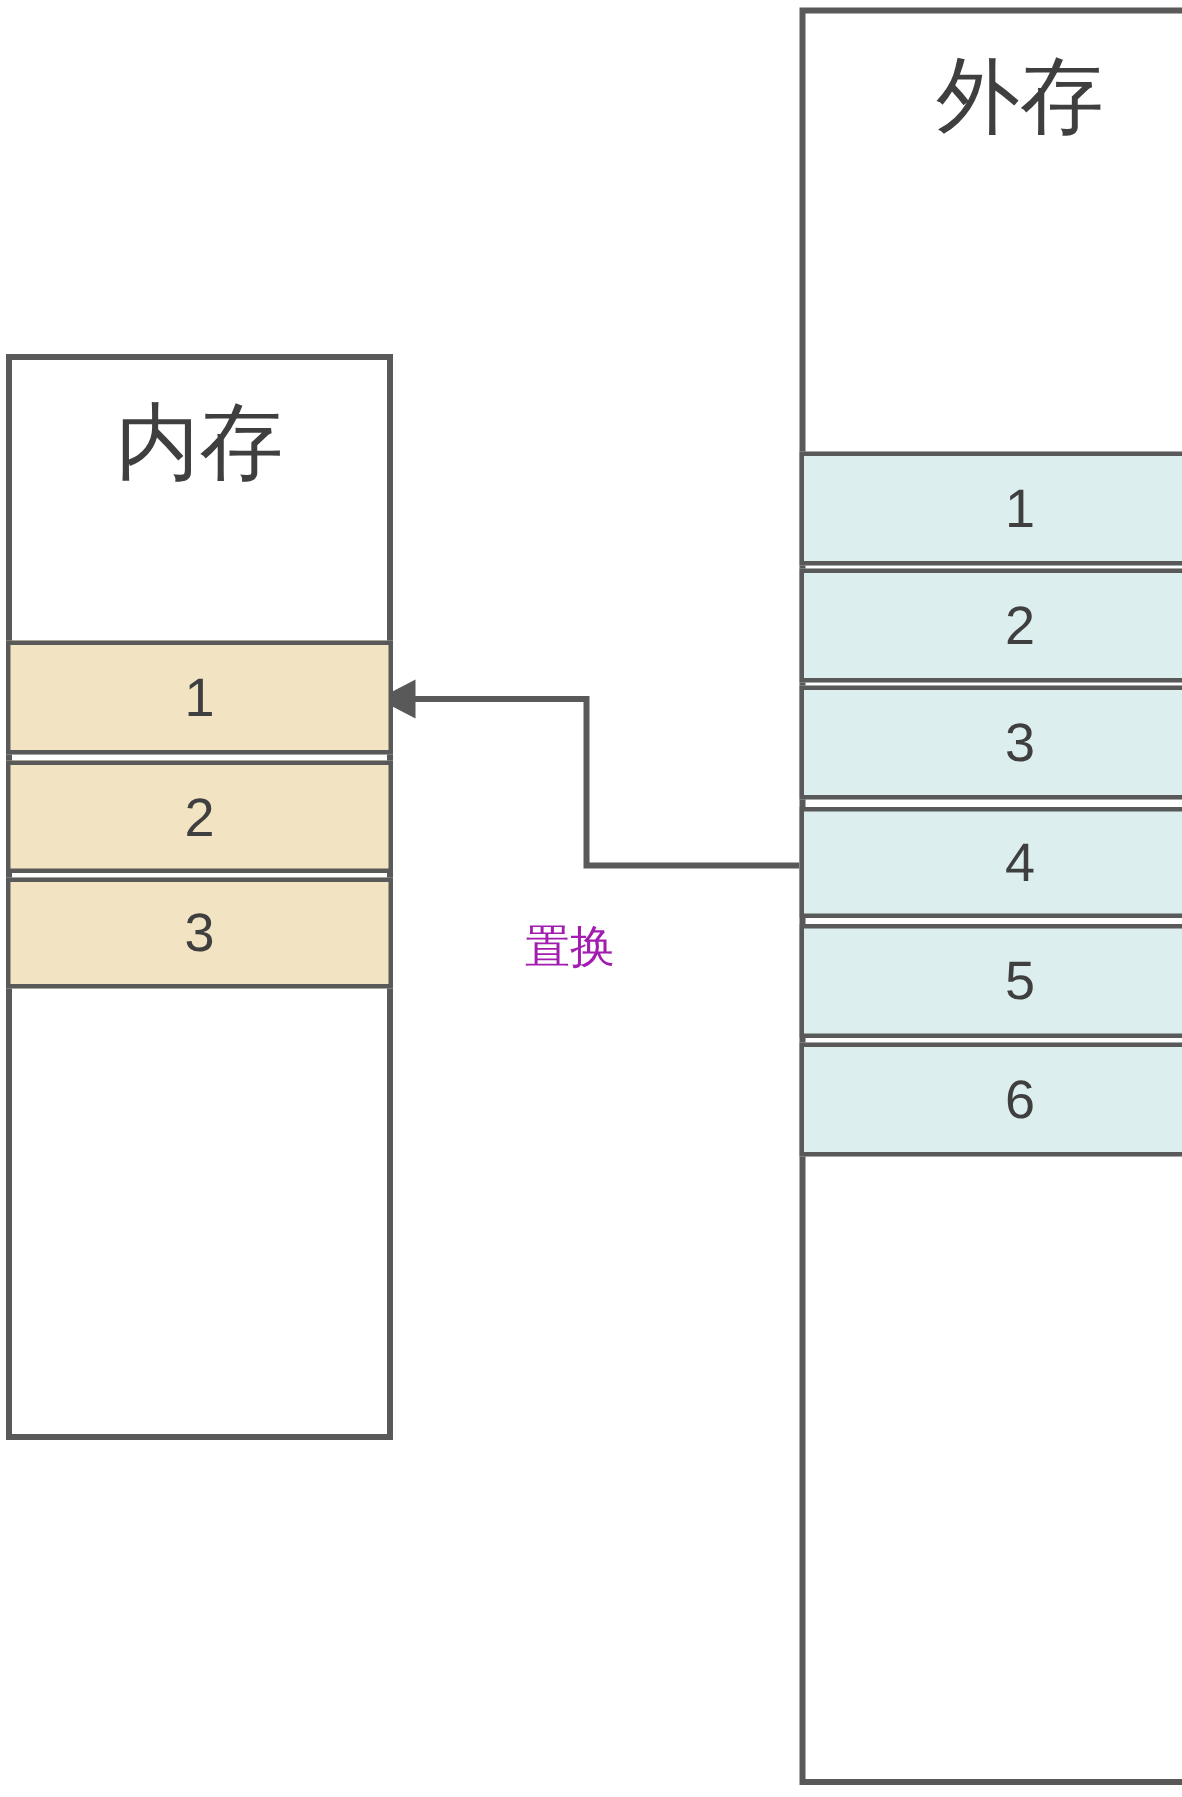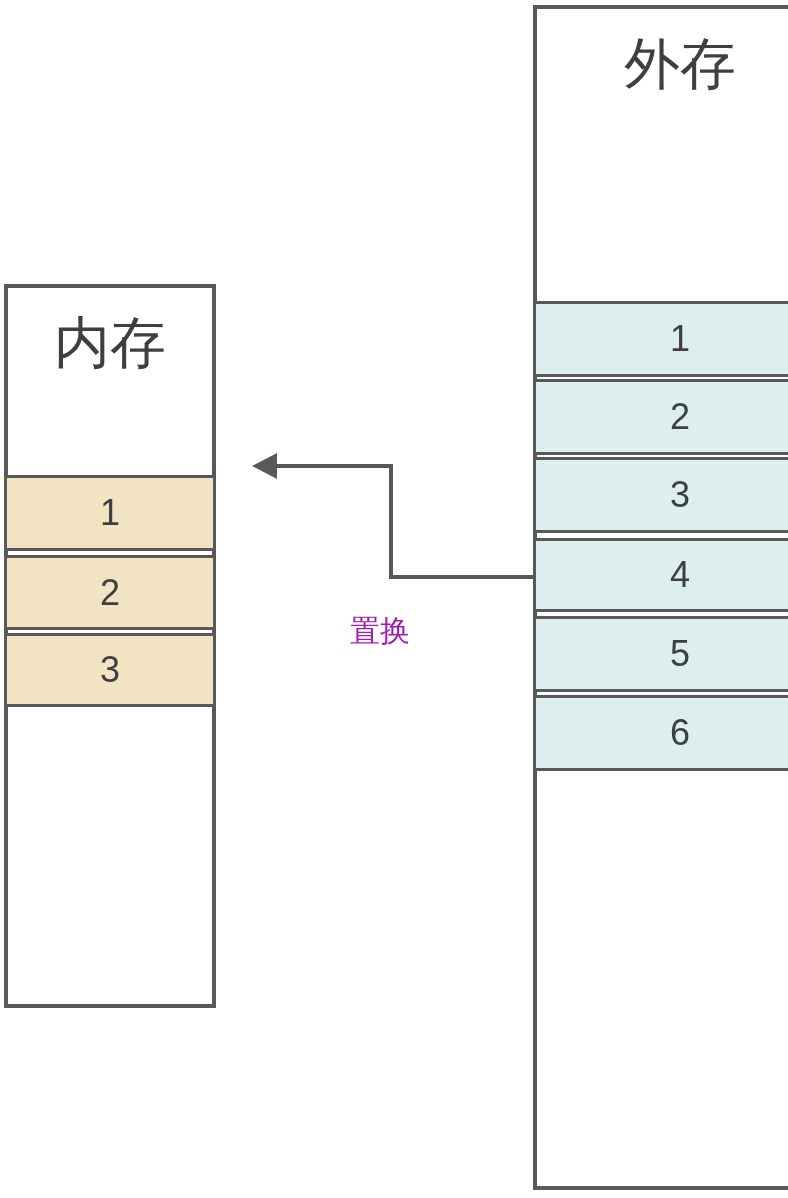--- a/index.html
+++ b/index.html
@@ -23,23 +23,22 @@
   }
   .box {
     position: absolute;
     box-sizing: border-box;
     border: 4px solid #595959;
     background: #ffffff;
   }
   .memory-box {
     left: 4px;
     top: 236px;
-    width: 212px;
+    width: 258px;
     height: 724px;
-    margin-top: 48px;
   }
   .external-box {
     left: 533px;
     top: 5px;
     width: 294px;
     height: 1185px;
   }
   .box-title {
     width: 100%;
     text-align: center;

